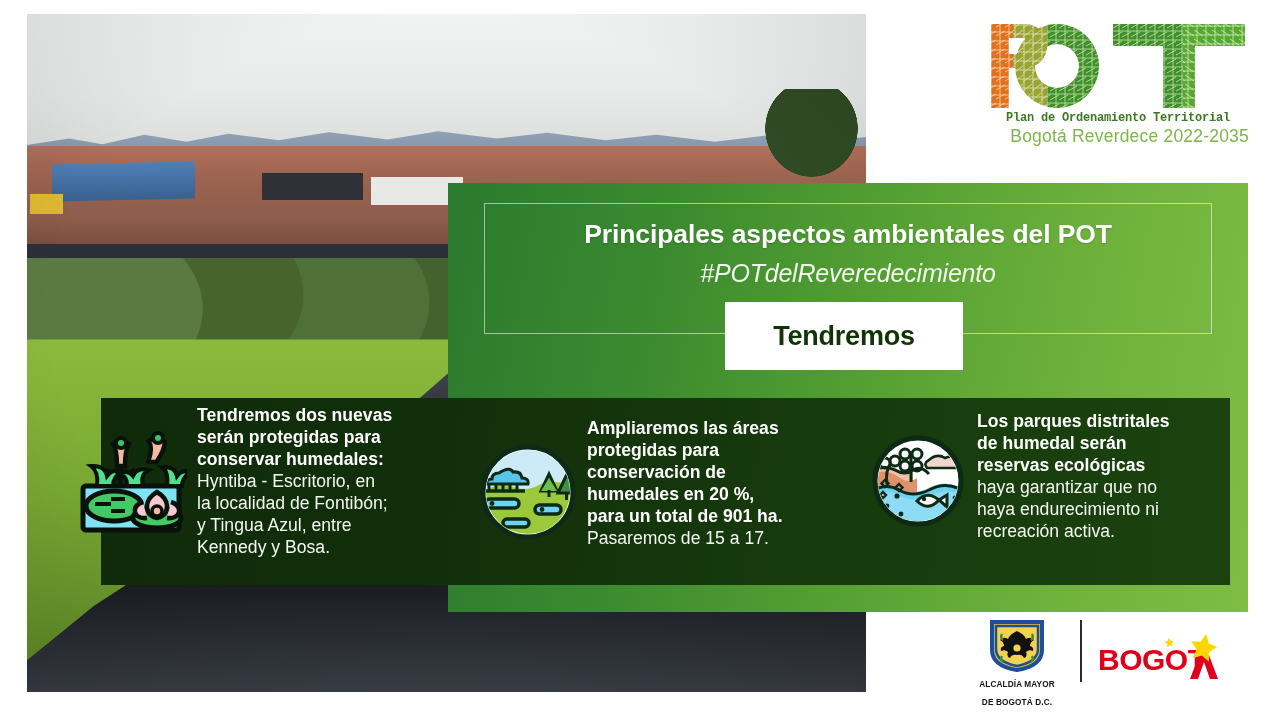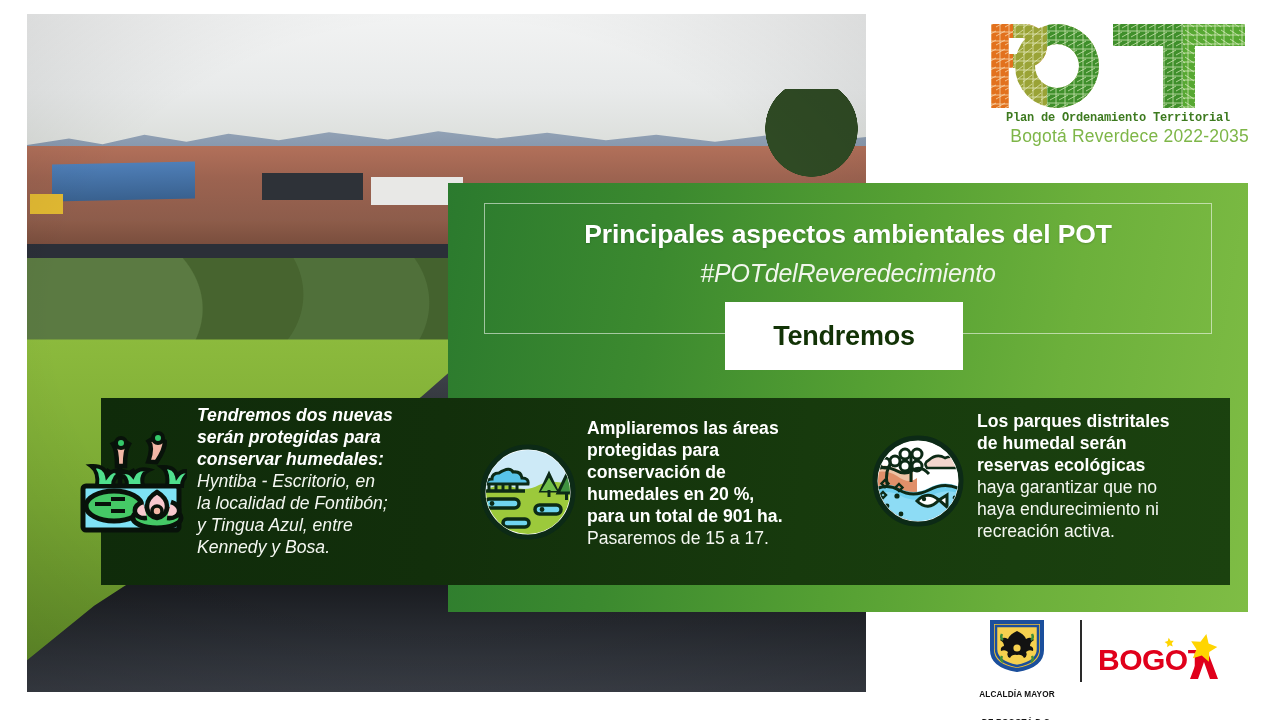--- a/index.html
+++ b/index.html
@@ -123,42 +123,42 @@
     font-size:27px; font-weight:bold; color:#123306; letter-spacing:-.2px;
   }
 
   
   .dark-card {
     position:absolute; left:101px; top:398px; width:1129px; height:187px;
     background:linear-gradient(95deg,#0f2b0a 0%,#122f0b 30%,#173a0d 62%,#1b420f 100%);
     display:flex; align-items:flex-start;
   }
   .col { position:relative; display:flex; align-items:flex-start; height:100%; }
-  .col-1 { width:380px; padding:6px 0 0 0;font-style:italic; }
+  .col-1 { width:380px; padding:6px 0 0 0; }
   .col-2 { width:390px; padding:19px 0 0 0; }
   .col-3 { width:359px; padding:12px 0 0 0;justify-content:space-between; }
   .ic { flex:0 0 auto; }
   .txt { color:#ffffff; }
   .t-line { font-size:17.6px; line-height:1.255; }
   .t-bold { font-weight:bold; }
   .t-reg  { font-weight:normal; color:#f4f7f1; }
 
   .col-1 .ic { margin:22px 6px 0 -44px; }
   .col-1 .txt { width:272px; margin-left:4px; }
   .col-2 .ic { margin:26px 10px 0 0; margin-left:-2px; }
   .col-2 .txt { width:268px; }
   .col-3 .ic { margin:24px 12px 0 0; }
   .col-3 .txt { width:262px; }
 
   
   .bottom-logos { position:absolute; left:962px; top:620px; width:268px; height:76px; }
   .shield-wrap { position:absolute; left:0; top:0; width:110px; text-align:center; }
   .alc-text {
     font-size:8.2px; font-weight:bold; color:#111; line-height:1.25;
-    letter-spacing:.15px; margin-top:18px;
+    letter-spacing:.15px; margin-top:8px;
   }
   .divider-v {
     position:absolute; left:118px; top:0px; width:1.6px; height:62px; background:#2a2a2a;
   }
   .bogota-wrap { position:absolute; left:136px; top:14px; width:132px; height:62px; }
 
   .nowrap { white-space:nowrap; }
 </style>
 </head>
 <body>

